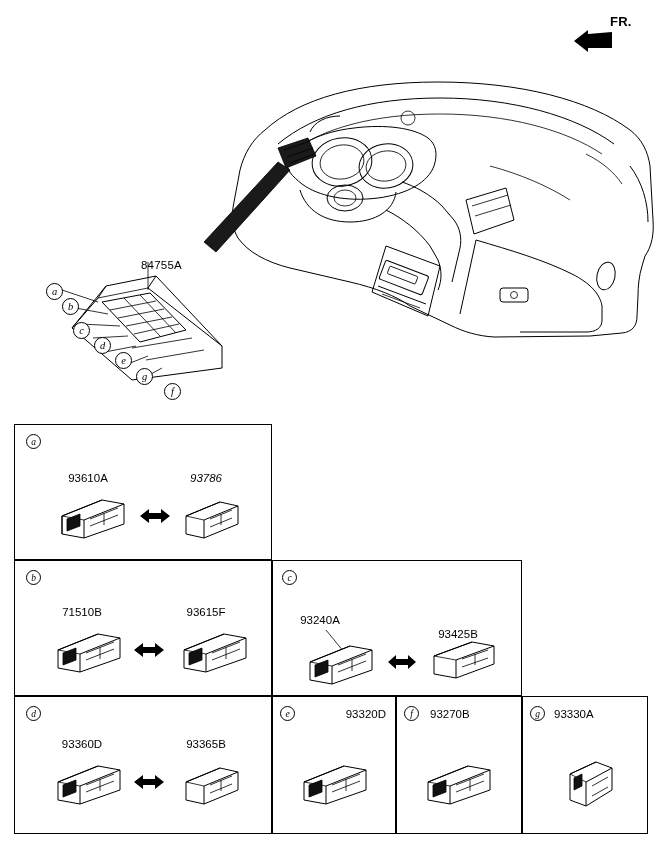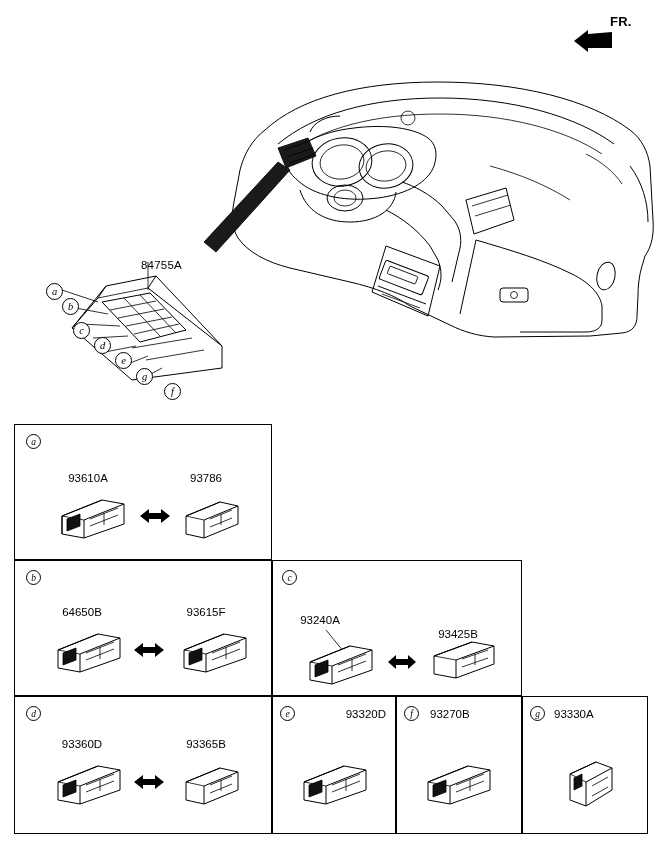--- a/index.html
+++ b/index.html
@@ -171,37 +171,37 @@
       <path class="ln-thin" d="M50,19 L50,31"></path>
     </svg>
   </div>
 
   <div class="arrow-d" style="left:126px;top:84px;">
     <svg width="30" height="16" viewBox="0 0 30 16">
       <polygon points="0,8 9,1 9,5 21,5 21,1 30,8 21,15 21,11 9,11 9,15" fill="#000"></polygon>
     </svg>
   </div>
 
-  <div class="partno" style="left:152px;top:48px;width:80px;">93786</div>
+  <div class="partno" style="left:152px;top:48px;width:80px;font-style:italic;">93786</div>
   <div class="abs" style="left:166px;top:72px;">
     <svg width="64" height="48" viewBox="0 0 64 48">
       <path class="sw-face" d="M6,20 L40,6 L58,10 L58,28 L24,42 L6,38 Z"></path>
       <path class="ln" d="M6,20 L40,6"></path>
       <path class="ln" d="M24,42 L24,24 L58,10"></path>
       <path class="ln-thin" d="M24,24 L6,20"></path>
       <path class="ln-thin" d="M30,23 L52,14"></path>
       <path class="ln-thin" d="M30,31 L52,22"></path>
       <path class="ln-thin" d="M41,18 L41,29"></path>
     </svg>
   </div>
 
   <div class="cell" style="left:0px;top:136px;width:258px;height:136px;"></div>
   <div class="abs circ circ-sm" style="left:12px;top:146px;">b</div>
 
-  <div class="partno" style="left:28px;top:182px;width:80px;">64650B</div>
+  <div class="partno" style="left:28px;top:182px;width:80px;">71510B</div>
   <div class="abs" style="left:36px;top:204px;">
     <svg width="76" height="50" viewBox="0 0 76 50">
       <path class="sw-face" d="M8,22 L48,6 L70,10 L70,30 L30,44 L8,40 Z"></path>
       <path class="ln" d="M8,22 L48,6"></path>
       <path class="ln" d="M30,44 L30,26 L70,10"></path>
       <path class="ln-thin" d="M30,26 L8,22"></path>
       <path class="sw-dark" d="M13,25 L26,20 L26,32 L13,37 Z"></path>
       <path class="ln-thin" d="M36,25 L64,14"></path>
       <path class="ln-thin" d="M36,32 L64,21"></path>
       <path class="ln-thin" d="M50,19 L50,31"></path>

